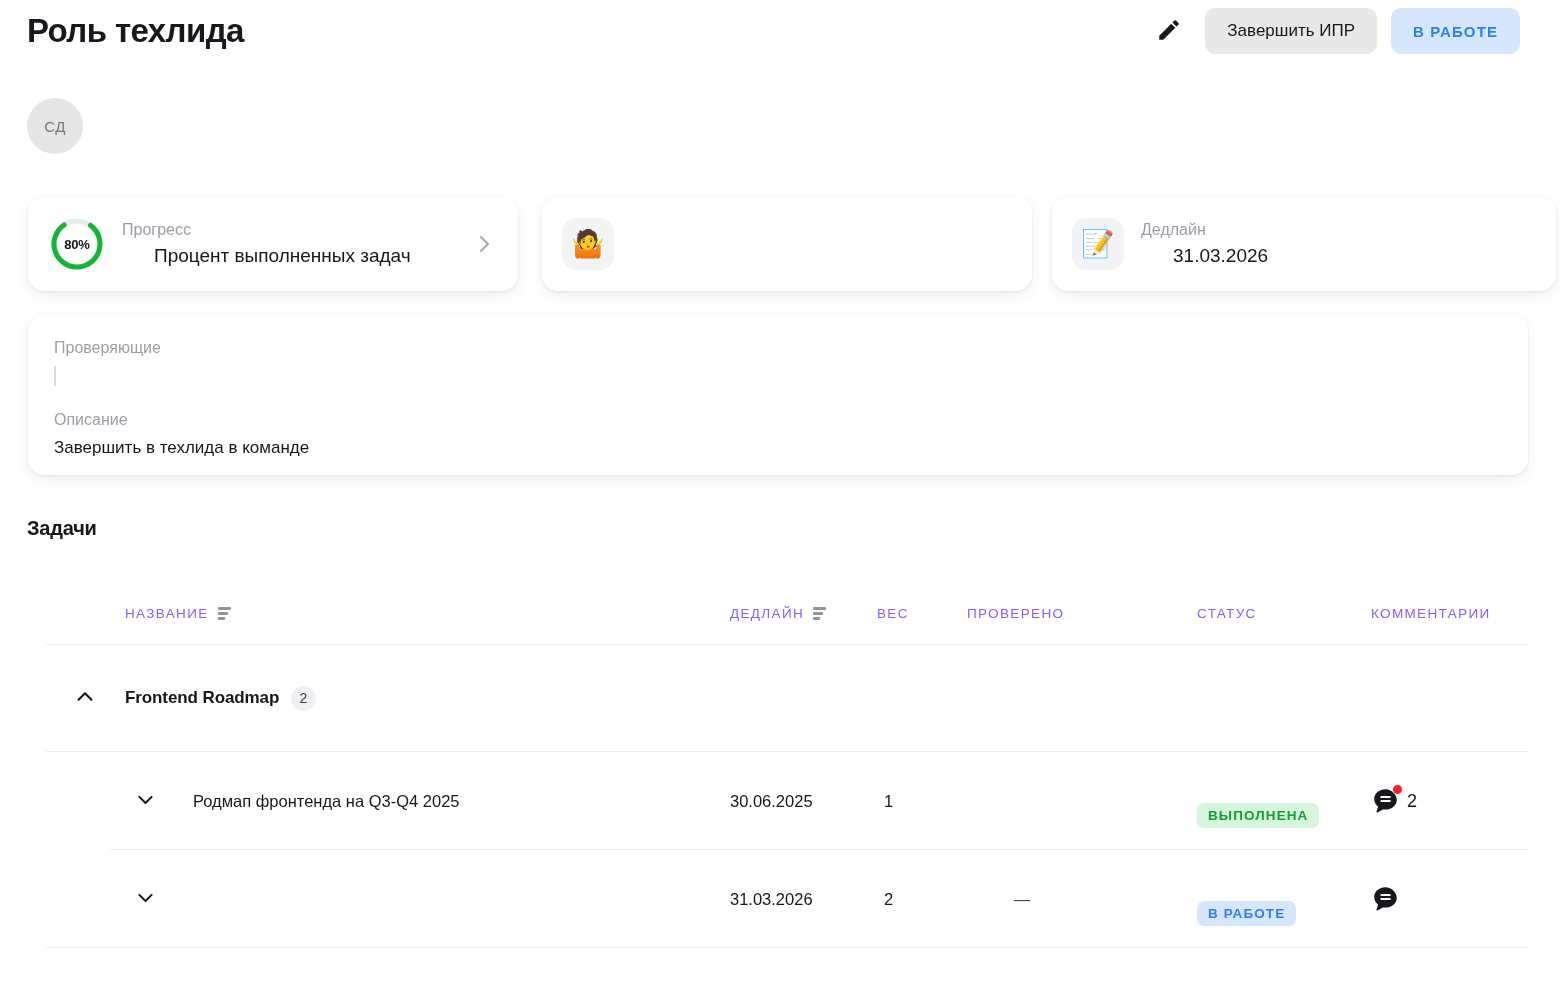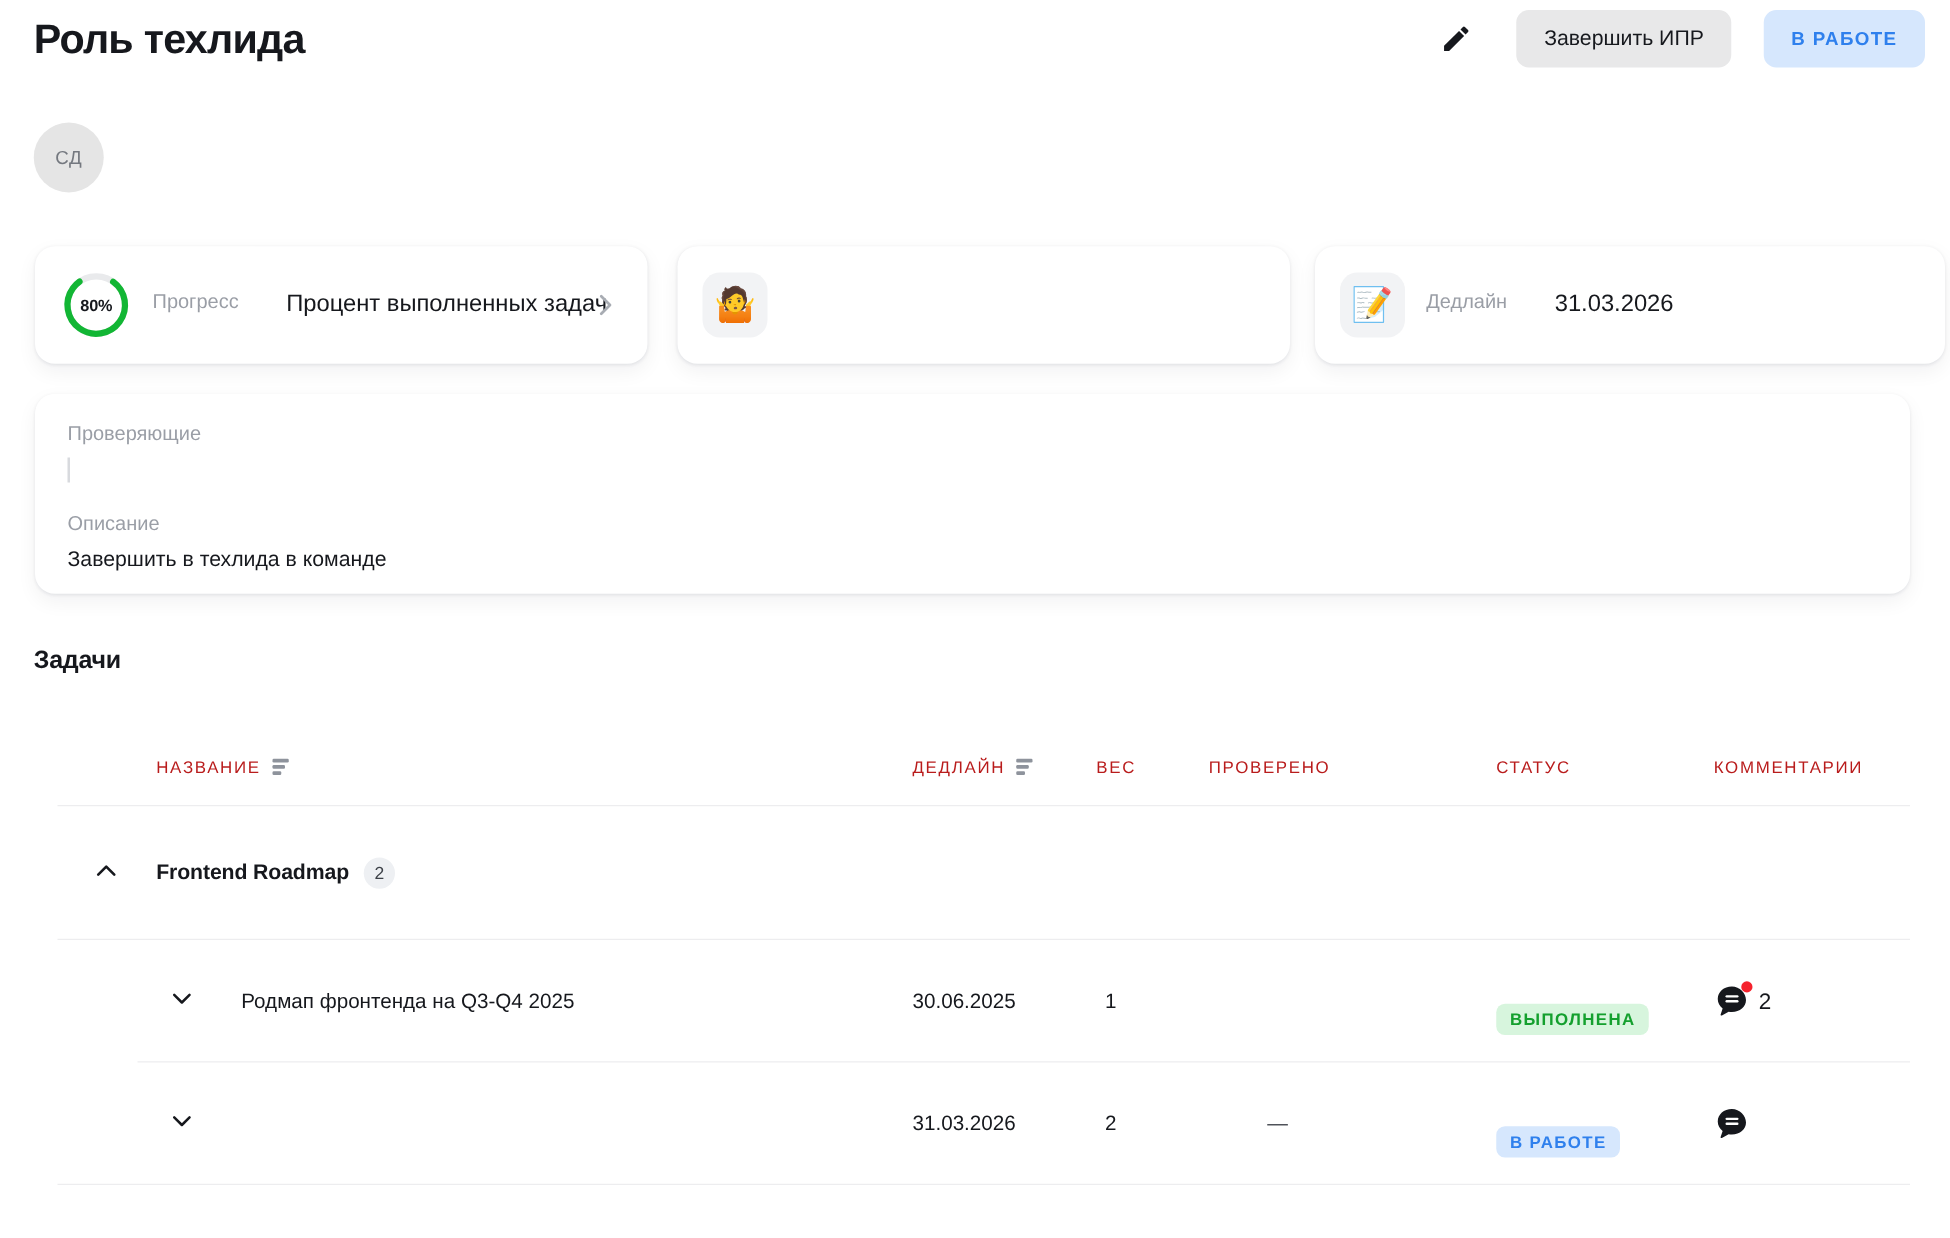--- a/index.html
+++ b/index.html
@@ -14,22 +14,22 @@
   
   .header {
     position: absolute; left: 0; top: 0; width: 1560px; height: 70px;
   }
   .page-title {
     position: absolute; left: 27px; top: 12px;
     font-size: 33px; font-weight: bold; letter-spacing: -0.6px;
     color: #16181d; white-space: nowrap;
   }
   .header-actions {
-    position: absolute; right: 20px; top: 8px;
-    display: flex; align-items: flex-end; gap: 26px;
+    position: absolute; right: 40px; top: 8px;
+    display: flex; align-items: center; gap: 14px;
   }
   .icon-btn {
     width: 44px; height: 44px; border: none; background: transparent;
     display: flex; align-items: center; justify-content: center;
     cursor: pointer; border-radius: 10px;
   }
   .btn {
     height: 46px; border: none; border-radius: 10px;
     font-family: "Liberation Sans", sans-serif;
     cursor: pointer; white-space: nowrap;
@@ -68,21 +68,21 @@
   .ring-wrap { margin-left: 21px; width: 56px; height: 56px; position: relative; flex: none; }
   .ring-pct {
     position: absolute; inset: 0; display: flex; align-items: center; justify-content: center;
     font-size: 13px; font-weight: bold; color: #16181d; letter-spacing: -0.2px;
   }
   .emoji-tile {
     margin-left: 20px; width: 52px; height: 52px; border-radius: 14px;
     background: #f2f3f5; display: flex; align-items: center; justify-content: center;
     font-size: 27px; line-height: 1; flex: none;
   }
-  .card-texts { margin-left: 17px; display: flex; flex-direction: row; gap: 6px; min-width: 0; }
+  .card-texts { margin-left: 17px; display: flex; flex-direction: column; gap: 6px; min-width: 0; }
   .card-label { font-size: 16px; color: #9a9ea6; }
   .card-value { font-size: 19px; color: #16181d; white-space: nowrap; margin-left: 32px; }
   .card-chevron {
     margin-left: auto; margin-right: 26px; flex: none;
     display: flex; align-items: center; cursor: pointer;
   }
 
   
   .details {
     position: absolute; left: 28px; top: 315px; width: 1500px; height: 160px;
@@ -104,21 +104,21 @@
     font-size: 20px; font-weight: bold; color: #16181d; letter-spacing: -0.2px;
   }
   .table { position: absolute; left: 46px; top: 595px; width: 1482px; }
 
   .thead {
     position: relative; height: 50px;
     border-bottom: 1px solid #ededef;
   }
   .th {
     position: absolute; top: 11px;
-    font-size: 13.5px; letter-spacing: 1.35px; color: #b91c1c;
+    font-size: 13.5px; letter-spacing: 1.35px; color: #8b5cf6;
     display: flex; align-items: center; gap: 9px; white-space: nowrap;
   }
   .th-name { left: 79px; }
   .th-deadline { left: 684px; }
   .th-weight { left: 831px; }
   .th-checked { left: 921px; }
   .th-status { left: 1151px; }
   .th-comments { left: 1325px; }
 
   .sort-icon { display: inline-flex; flex-direction: column; gap: 2.5px; cursor: pointer; }

